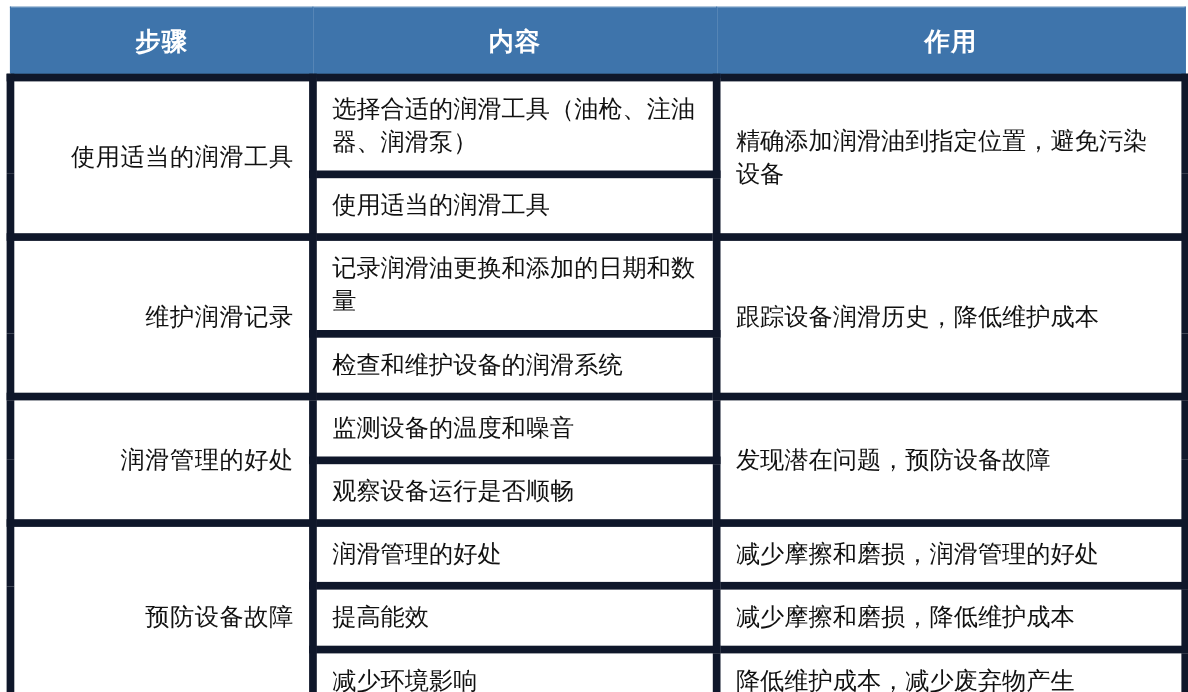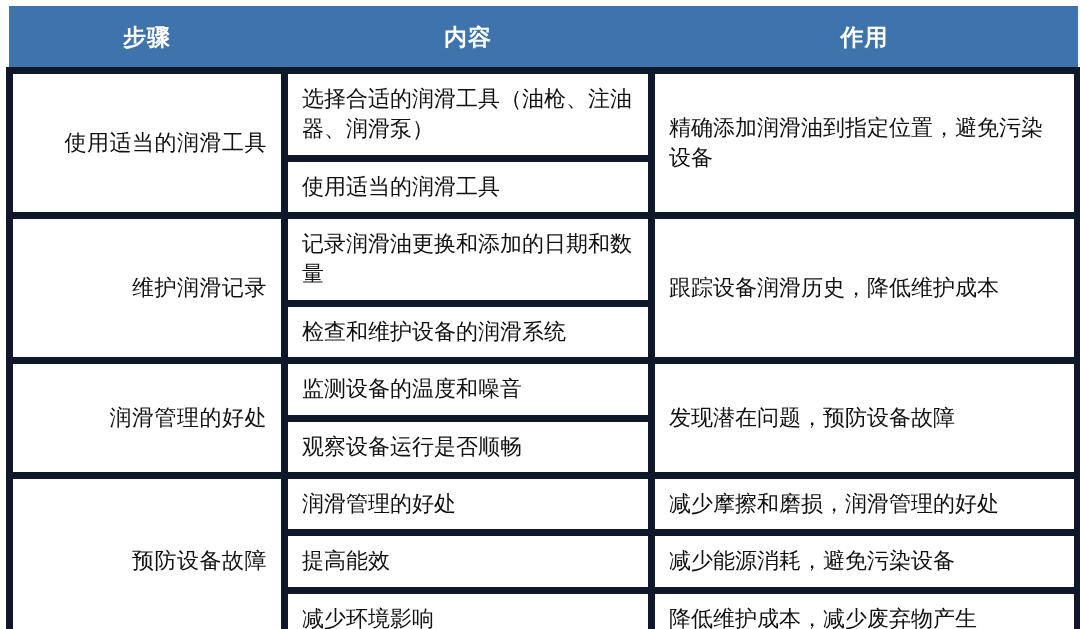--- a/index.html
+++ b/index.html
@@ -105,21 +105,21 @@
         <td class="content-cell">观察设备运行是否顺畅</td>
       </tr>
 
       <tr>
         <td class="step-cell" rowspan="3">预防设备故障</td>
         <td class="content-cell">润滑管理的好处</td>
         <td class="effect-cell">减少摩擦和磨损，润滑管理的好处</td>
       </tr>
       <tr>
         <td class="content-cell">提高能效</td>
-        <td class="effect-cell">减少能源消耗，避免污染设备</td>
+        <td class="effect-cell">减少摩擦和磨损，降低维护成本</td>
       </tr>
       <tr>
         <td class="content-cell">减少环境影响</td>
         <td class="effect-cell">降低维护成本，减少废弃物产生</td>
       </tr>
     </tbody>
   </table>
 </div>
 
 </body></html>

